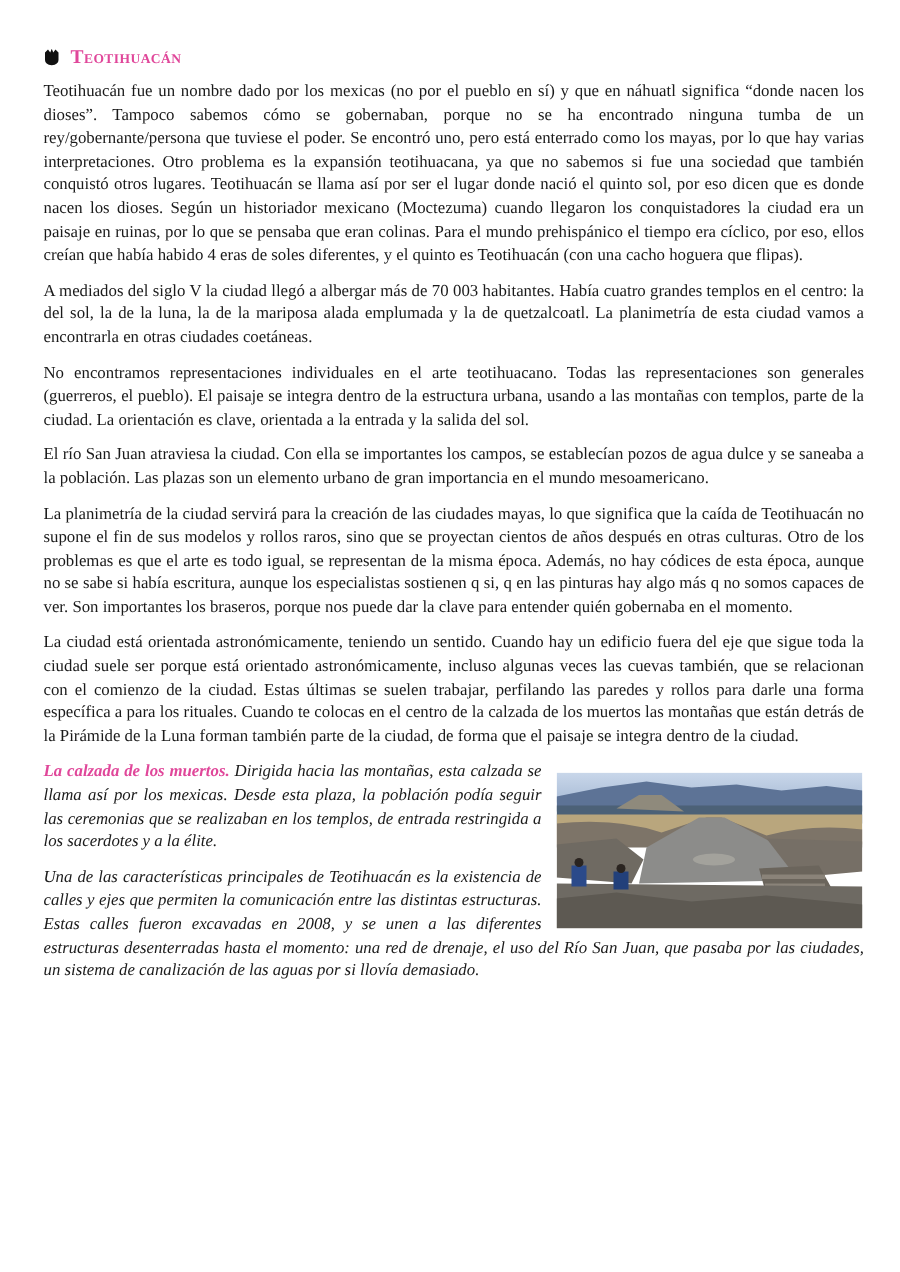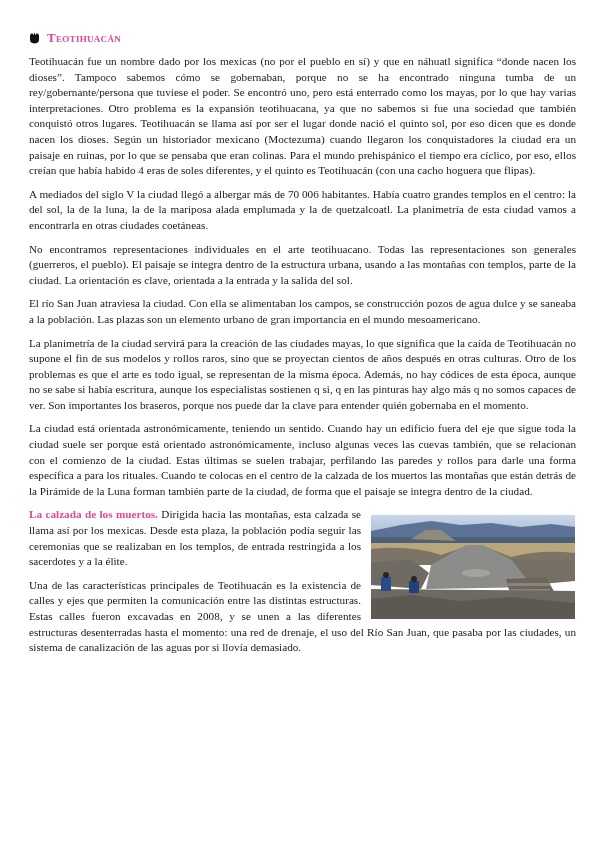--- a/index.html
+++ b/index.html
@@ -9,44 +9,44 @@
     font-family: "Liberation Serif", "DejaVu Serif", serif;
     font-size: 11.2px; line-height: 15.6px; color: #1a1a1a;
   }
   .title-row { display: flex; align-items: center; height: 16px; margin-bottom: 8px; }
   .title-icon { width: 11px; height: 12px; margin-right: 7px; display: inline-block; }
   .title {
     color: #e0479a; font-weight: bold; font-variant: small-caps;
     font-size: 13px; letter-spacing: 0.3px;
   }
   p { margin: 0 0 8px 0; text-align: justify; }
-  .section2 { margin-top: 6px; position: relative; }
+  .section2 { margin-top: 6px; position: relative; font-style: italic; }
   .photo {
     float: right; width: 204px; height: 104px; margin: 8px 1px 4px 10px;
     position: relative; overflow: hidden;
   }
   .inline-heading { color: #e0479a; font-weight: bold; }
 </style>
 </head>
 <body>
 
 <div class="page">
   <div class="title-row">
     <span class="title-icon">
       <svg width="11" height="12" viewBox="0 0 11 12">
         <path d="M1 3 L3 1 L4.5 3 L5.5 0.5 L6.5 3 L8 1 L10 3 L10 8 Q10 11 5.5 11.5 Q1 11 1 8 Z" fill="#111"></path>
       </svg>
     </span>
     <span class="title">Teotihuacán</span>
   </div>
 
   <p>Teotihuacán fue un nombre dado por los mexicas (no por el pueblo en sí) y que en náhuatl significa “donde nacen los dioses”. Tampoco sabemos cómo se gobernaban, porque no se ha encontrado ninguna tumba de un rey/gobernante/persona que tuviese el poder. Se encontró uno, pero está enterrado como los mayas, por lo que hay varias interpretaciones. Otro problema es la expansión teotihuacana, ya que no sabemos si fue una sociedad que también conquistó otros lugares. Teotihuacán se llama así por ser el lugar donde nació el quinto sol, por eso dicen que es donde nacen los dioses. Según un historiador mexicano (Moctezuma) cuando llegaron los conquistadores la ciudad era un paisaje en ruinas, por lo que se pensaba que eran colinas. Para el mundo prehispánico el tiempo era cíclico, por eso, ellos creían que había habido 4 eras de soles diferentes, y el quinto es Teotihuacán (con una cacho hoguera que flipas).</p>
-  <p>A mediados del siglo V la ciudad llegó a albergar más de 70 006 habitantes. Había cuatro grandes templos en el centro: la del sol, la de la luna, la de la mariposa alada emplumada y la de quetzalcoatl. La planimetría de esta ciudad vamos a encontrarla en otras ciudades coetáneas.</p>
+  <p>A mediados del siglo V la ciudad llegó a albergar más de 70 003 habitantes. Había cuatro grandes templos en el centro: la del sol, la de la luna, la de la mariposa alada emplumada y la de quetzalcoatl. La planimetría de esta ciudad vamos a encontrarla en otras ciudades coetáneas.</p>
   <p>No encontramos representaciones individuales en el arte teotihuacano. Todas las representaciones son generales (guerreros, el pueblo). El paisaje se integra dentro de la estructura urbana, usando a las montañas con templos, parte de la ciudad. La orientación es clave, orientada a la entrada y la salida del sol.</p>
-  <p>El río San Juan atraviesa la ciudad. Con ella se alimentaban los campos, se construcción pozos de agua dulce y se saneaba a la población. Las plazas son un elemento urbano de gran importancia en el mundo mesoamericano.</p>
+  <p>El río San Juan atraviesa la ciudad. Con ella se importantes los campos, se establecían pozos de agua dulce y se saneaba a la población. Las plazas son un elemento urbano de gran importancia en el mundo mesoamericano.</p>
   <p>La planimetría de la ciudad servirá para la creación de las ciudades mayas, lo que significa que la caída de Teotihuacán no supone el fin de sus modelos y rollos raros, sino que se proyectan cientos de años después en otras culturas. Otro de los problemas es que el arte es todo igual, se representan de la misma época. Además, no hay códices de esta época, aunque no se sabe si había escritura, aunque los especialistas sostienen q si, q en las pinturas hay algo más q no somos capaces de ver. Son importantes los braseros, porque nos puede dar la clave para entender quién gobernaba en el momento.</p>
   <p>La ciudad está orientada astronómicamente, teniendo un sentido. Cuando hay un edificio fuera del eje que sigue toda la ciudad suele ser porque está orientado astronómicamente, incluso algunas veces las cuevas también, que se relacionan con el comienzo de la ciudad. Estas últimas se suelen trabajar, perfilando las paredes y rollos para darle una forma específica a para los rituales. Cuando te colocas en el centro de la calzada de los muertos las montañas que están detrás de la Pirámide de la Luna forman también parte de la ciudad, de forma que el paisaje se integra dentro de la ciudad.</p>
 
   <div class="section2">
     <div class="photo" title="Vista de la Calzada de los Muertos desde la Pirámide de la Luna, con la Pirámide del Sol al fondo">
       <svg width="204" height="104" viewBox="0 0 204 104" preserveAspectRatio="none">
         <defs>
           <linearGradient id="sky" x1="0" y1="0" x2="0" y2="1">
             <stop offset="0" stop-color="#c9d7ea"></stop>
             <stop offset="1" stop-color="#a9bcd6"></stop>

